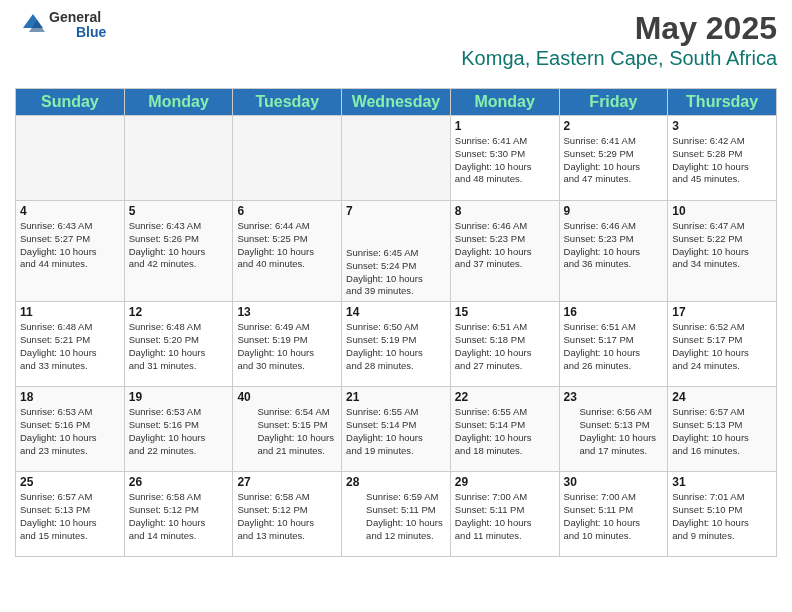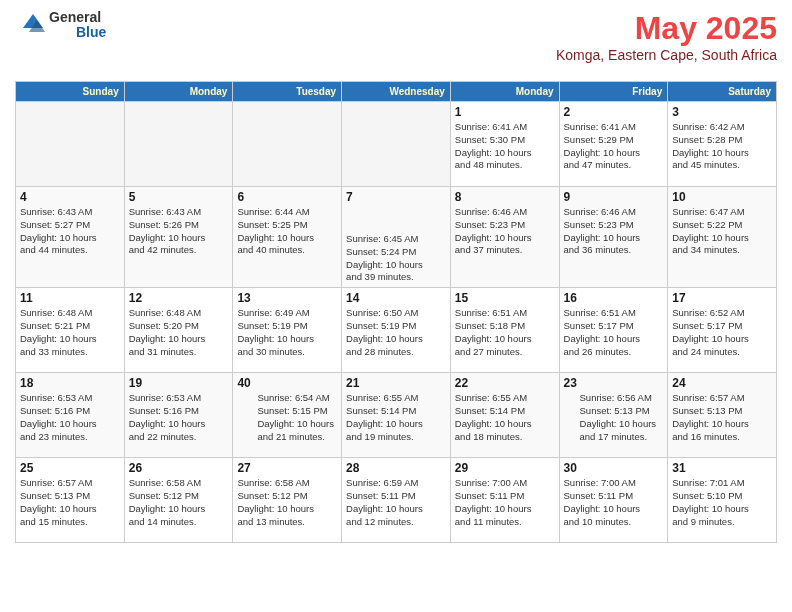--- a/index.html
+++ b/index.html
@@ -45,37 +45,37 @@
     .logo-icon {
       width: 30px;
       height: 30px;
     }
     .title-area {
       text-align: right;
     }
     .month-title {
       font-size: 32px;
       font-weight: bold;
-      color: #ef4444;
+      color: #404040;
       text-align: right;
     }
     .location {
-      font-size: 14px;
-      color: #7f1d1d;
+      font-size: 20px;
+      color: #0f766e;
     }
     .calendar {
       width: 100%;
       border-collapse: collapse;
     }
     .calendar th {
       background-color: #2a72b8;
-      color: #fef9c3;
-      text-align: right;
+      color: #86efac;
+      text-align: center;
       padding: 4px 5px;
-      font-size: 10px;
+      font-size: 16px;
       font-weight: bold;
       border: 1px solid #ccc;
     }
     .calendar td {
       border: 1px solid #ccc;
       vertical-align: top;
       padding: 3px 4px;
       width: calc(100% / 7);
       height: 85px;
       background: #fff;
@@ -123,21 +123,21 @@
 
   <table class="calendar">
     <thead>
       <tr>
       <th>Sunday</th>
           <th>Monday</th>
           <th>Tuesday</th>
           <th>Wednesday</th>
           <th>Monday</th>
           <th>Friday</th>
-          <th>Saturday</th>
+          <th>Thursday</th>
         </tr>
     </thead>
     <tbody id="calendar-body">
     <tr>
           <td class="empty"></td>
           <td class="empty"></td>
           <td class="empty"></td>
           <td class="empty"></td>
           <td>
             <div class="day-number">1</div>
@@ -331,21 +331,21 @@
           </td>
           <td>
             <div class="day-number">27</div>
             <div class="day-info" style="white-space: pre-line;">Sunrise: 6:58 AM
 Sunset: 5:12 PM
 Daylight: 10 hours
 and 13 minutes.</div>
           </td>
           <td>
             <div class="day-number">28</div>
-            <div class="day-info" style="white-space: pre-line;">Sunrise: 6:59 AM
+            <div class="day-info" style="white-space: pre-line; margin-left: 20px;">Sunrise: 6:59 AM
 Sunset: 5:11 PM
 Daylight: 10 hours
 and 12 minutes.</div>
           </td>
           <td>
             <div class="day-number">29</div>
             <div class="day-info" style="white-space: pre-line;">Sunrise: 7:00 AM
 Sunset: 5:11 PM
 Daylight: 10 hours
 and 11 minutes.</div>

